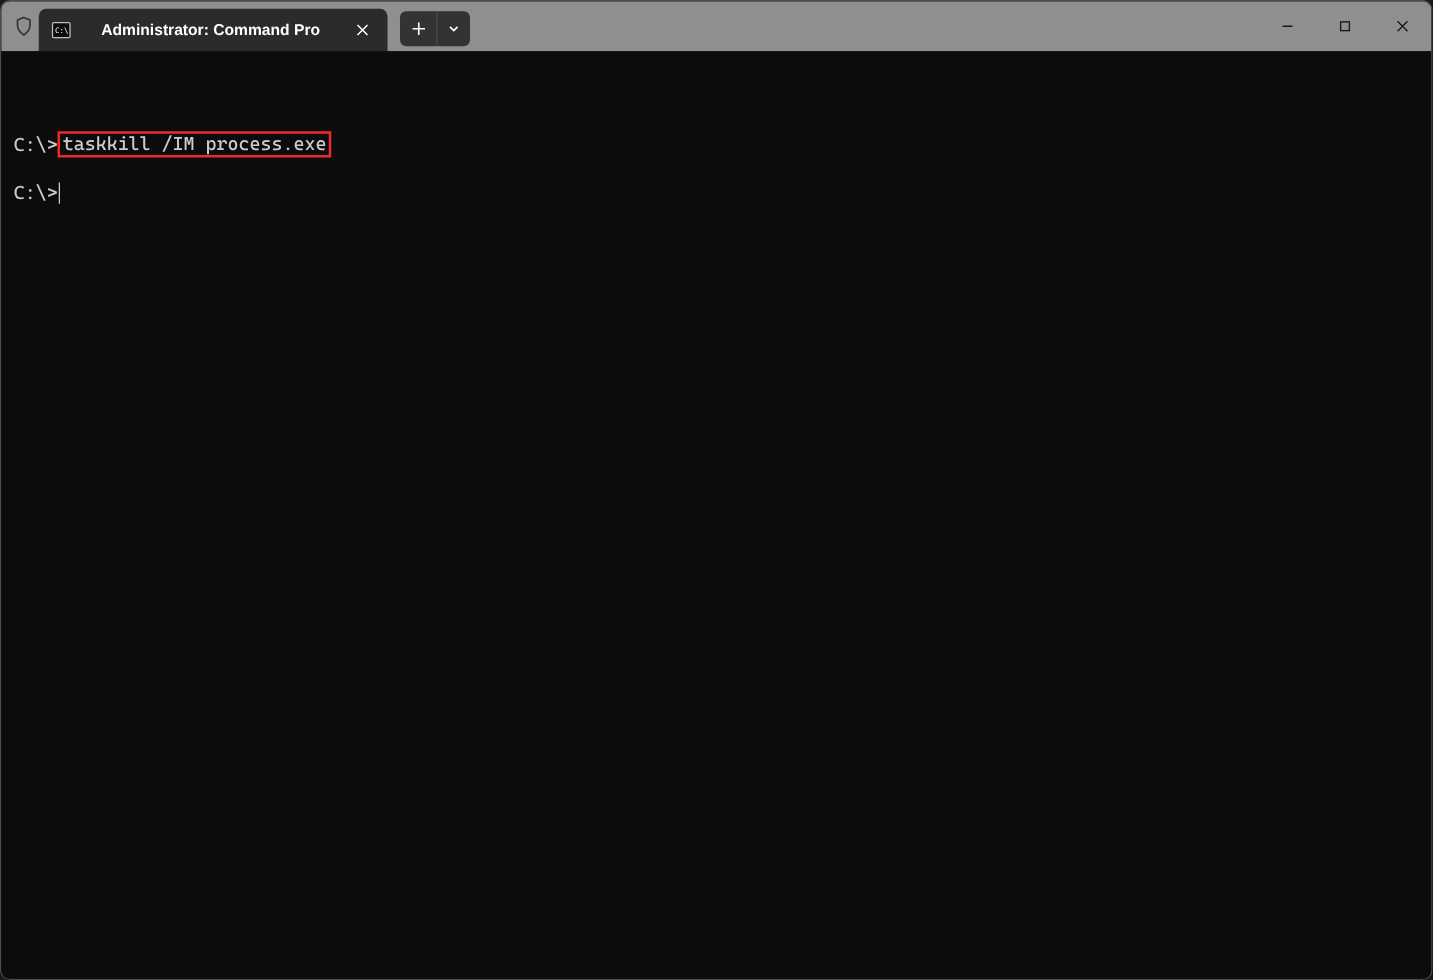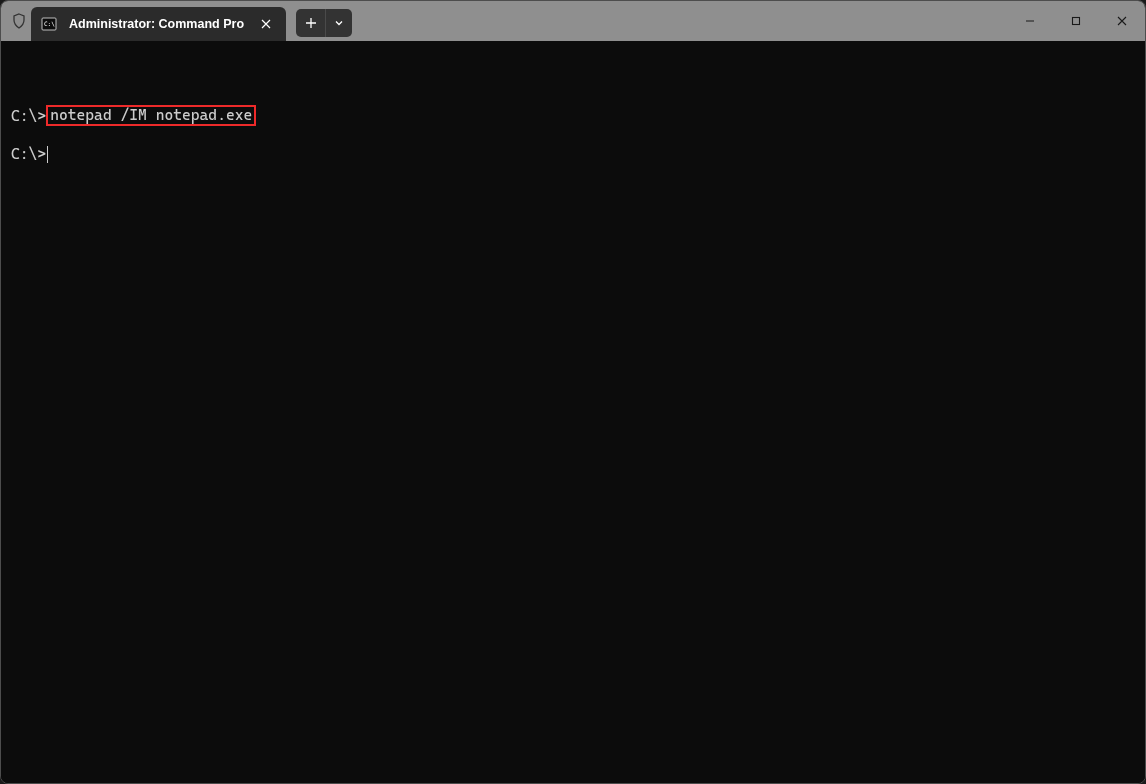--- a/index.html
+++ b/index.html
@@ -31,21 +31,21 @@
   .tab {
     display: flex; align-items: center;
     background: #2b2b2b;
     border-top-left-radius: 6px;
     border-top-right-radius: 6px;
     margin-left: 4px;
     margin-top: 6px;
     padding: 0 10px 0 10px;
     height: 34px;
     min-width: 230px;
-    gap: 12px;
+    gap: 24px;
     color: #ffffff;
   }
   .tab-icon {
     width: 16px; height: 16px;
     display: flex; align-items: center; justify-content: center;
   }
   .tab-title {
     font-size: 12.5px;
     font-weight: 600;
     flex: 1;
@@ -168,16 +168,16 @@
       </div>
       <div class="win-btn close">
         <svg width="10" height="10" viewBox="0 0 10 10">
             <path d="M1 1 L9 9 M9 1 L1 9" stroke="currentColor" stroke-width="1.1"></path>
           </svg>
       </div>
     </div>
   </div>
 
   <div class="terminal">
-    <span class="line"><span>C:\&gt;</span><span class="highlight-box">notepad /IM notepad.exe</span></span><span class="line"> </span><span class="line"><span>C:\&gt;</span><span class="cursor"></span></span>
+    <span class="line"><span>C:\&gt;</span><span class="highlight-box">taskkill /IM process.exe</span></span><span class="line"> </span><span class="line"><span>C:\&gt;</span><span class="cursor"></span></span>
   </div>
 
 </div>
 
 </body></html>

